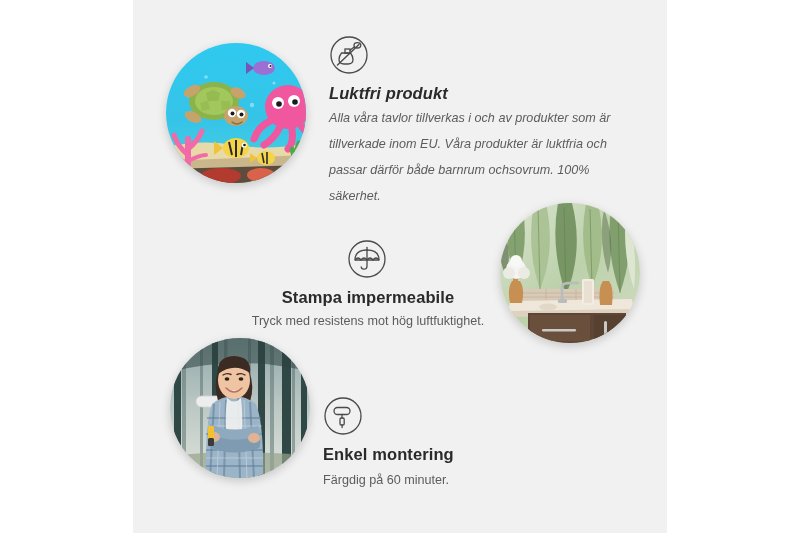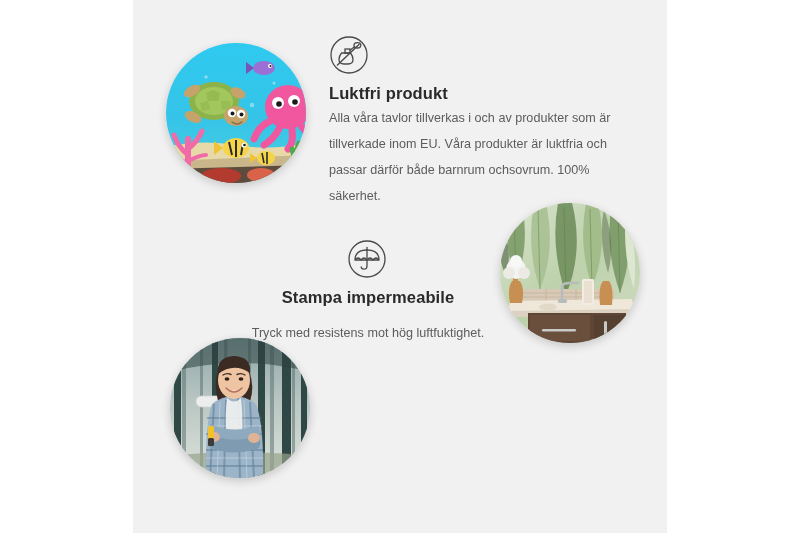--- a/index.html
+++ b/index.html
@@ -41,21 +41,21 @@
   .photo-bath   { left: 367px; top: 203px; width: 140px; height: 140px; }
   .photo-forest { left: 37px;  top: 338px; width: 140px; height: 140px; }
 
   .photo svg { display: block; width: 100%; height: 100%; }
 
   
   .feature {
     position: absolute;
   }
 
-  .feature-1 { left: 196px; top: 35px;  width: 300px; text-align: left; }
+  .feature-1 { left: 196px; top: 35px;  width: 300px; text-align: left; font-style: italic; }
   .feature-2 { left: 80px;  top: 239px; width: 310px; text-align: center; }
   .feature-3 { left: 190px; top: 396px; width: 300px; text-align: left; }
 
   .icon-wrap {
     width: 40px;
     height: 40px;
     display: inline-block;
   }
   .feature-2 .icon-wrap { margin-right: 2px; }
 
@@ -69,21 +69,21 @@
     letter-spacing: 0.1px;
   }
 
   .feature-body {
     font-size: 12.6px;
     line-height: 26px;
     color: #5c5c5c;
     margin-top: 2px;
   }
   .feature-1 .feature-body { width: 296px; }
-  .feature-2 .feature-body { margin-top: 13px; }
+  .feature-2 .feature-body { margin-top: 1px; }
   .feature-3 .feature-body { margin-top: 3px; }
 </style>
 </head>
 <body>
 
 <div class="page">
   <div class="canvas">
 
     <div class="photo photo-ocean">
       <svg viewBox="0 0 140 140" xmlns="http://www.w3.org/2000/svg">
@@ -349,15 +349,28 @@
         <ellipse cx="64" cy="42" rx="16" ry="19" fill="#eec4a3"></ellipse>
         <path d="M48 36 q16 -12 32 -1 q2 -16 -16 -17 q-18 1 -16 18 z" fill="#3b2b22"></path>
         <ellipse cx="57" cy="41" rx="2.4" ry="1.7" fill="#2b2118"></ellipse>
         <ellipse cx="71" cy="41" rx="2.4" ry="1.7" fill="#2b2118"></ellipse>
         <path d="M53 37 q4 -2.5 8 -0.5 M67 36.5 q4 -2 8 0.5" stroke="#3b2b22" stroke-width="1.4" fill="none" stroke-linecap="round"></path>
         <path d="M57 51 q7 6 14 0 q-7 3 -14 0 z" fill="#ffffff"></path>
         <path d="M56 50 q8 8 16 0" stroke="#b8705f" stroke-width="1.5" fill="none" stroke-linecap="round"></path>
       </svg>
     </div>
 
+    <div class="feature feature-3">
+      <span class="icon-wrap">
+        <svg viewBox="0 0 40 40" xmlns="http://www.w3.org/2000/svg">
+          <circle cx="20" cy="20" r="18" fill="none" stroke="#4a4a4a" stroke-width="1.3"></circle>
+          <rect x="11" y="11.5" width="16" height="7" rx="3.5" fill="none" stroke="#4a4a4a" stroke-width="1.3"></rect>
+          <path d="M19 18.5 L19 22" stroke="#4a4a4a" stroke-width="1.3" stroke-linecap="round"></path>
+          <rect x="17" y="22" width="4.2" height="7" rx="1.2" fill="none" stroke="#4a4a4a" stroke-width="1.3"></rect>
+          <line x1="19.1" y1="29" x2="19.1" y2="31.5" stroke="#4a4a4a" stroke-width="1.3" stroke-linecap="round"></line>
+        </svg>
+      </span>
+      <div class="feature-title">Enkel montering</div>
+      <div class="feature-body">Färgdig på 60 minuter.</div>
+    </div>
 
   </div>
 </div>
 
 </body></html>

